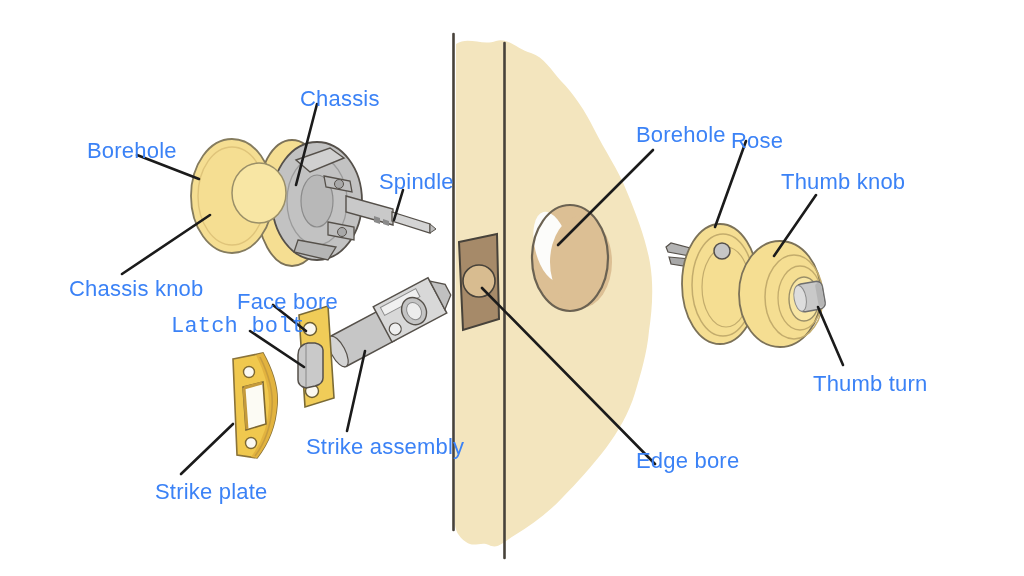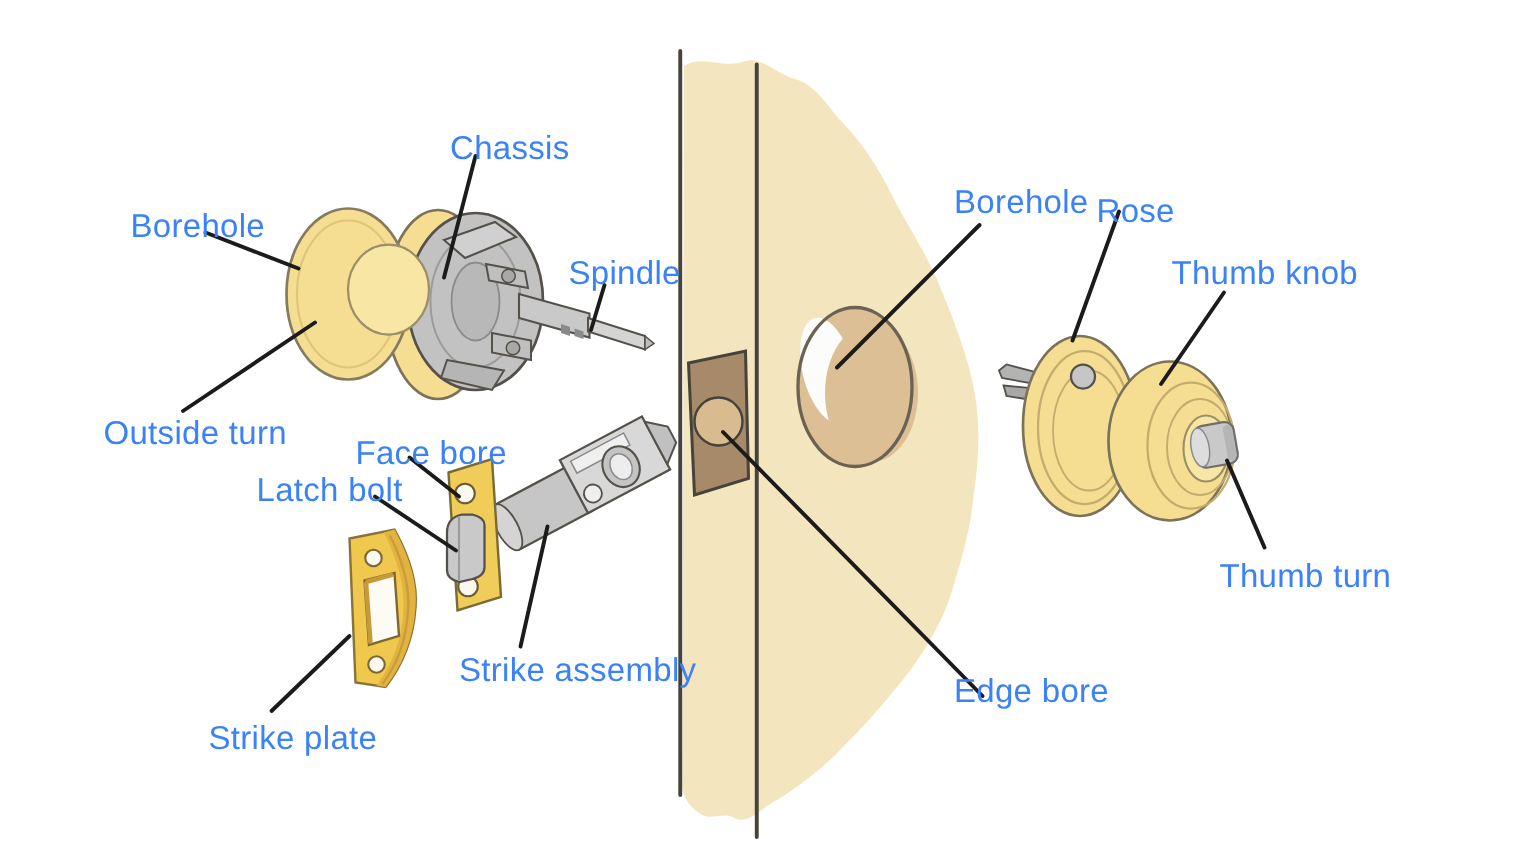--- a/index.html
+++ b/index.html
@@ -163,23 +163,23 @@
       <line x1="482" y1="288" x2="655" y2="464"></line>
       <line x1="746" y1="141" x2="715" y2="227"></line>
       <line x1="816" y1="195" x2="774" y2="256"></line>
       <line x1="818" y1="307" x2="843" y2="365"></line>
     </g>
   </svg>
 
   <div class="part-label" style="left:87px;top:139px;">Borehole</div>
   <div class="part-label" style="left:300px;top:87px;">Chassis</div>
   <div class="part-label" style="left:379px;top:170px;">Spindle</div>
-  <div class="part-label" style="left:69px;top:277px;">Outside turn</div>
+  <div class="part-label" style="left:69px;top:277px;">Chassis knob</div>
   <div class="part-label" style="left:237px;top:290px;">Face bore</div>
-  <div class="part-label" style="left:171px;top:315px;">Latch bolt</div>
+  <div class="part-label" style="left:171px;top:315px;font-family:Liberation Mono, monospace;">Latch bolt</div>
   <div class="part-label" style="left:306px;top:435px;">Strike assembly</div>
-  <div class="part-label" style="left:139px;top:480px;">Strike plate</div>
+  <div class="part-label" style="left:155px;top:480px;">Strike plate</div>
   <div class="part-label" style="left:636px;top:123px;">Borehole</div>
   <div class="part-label" style="left:731px;top:114px;margin-top:15px;">Rose</div>
   <div class="part-label" style="left:781px;top:170px;">Thumb knob</div>
   <div class="part-label" style="left:813px;top:372px;">Thumb turn</div>
   <div class="part-label" style="left:636px;top:449px;">Edge bore</div>
 </div>
 
 </body></html>

